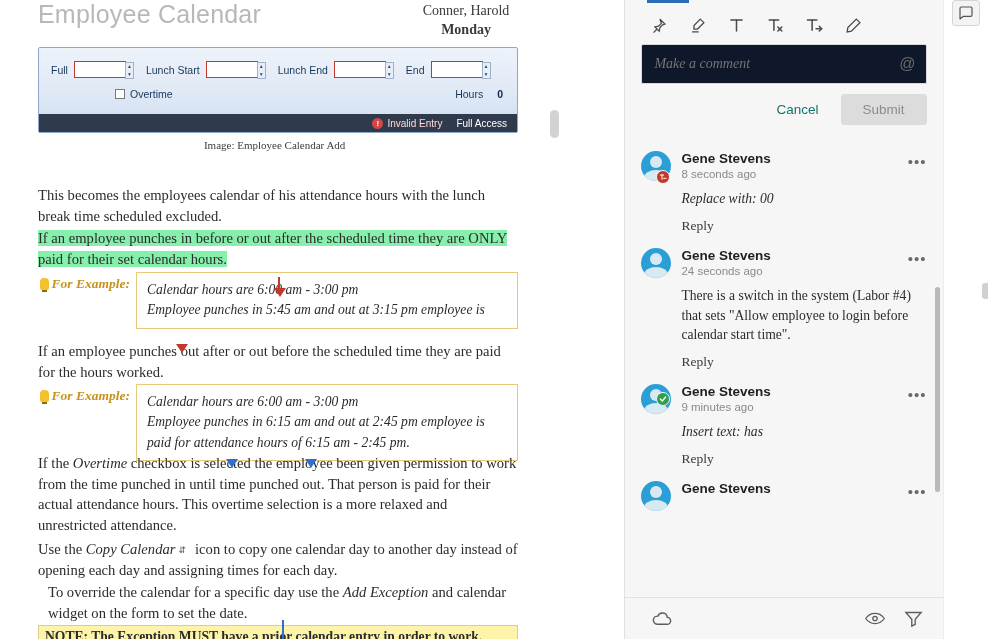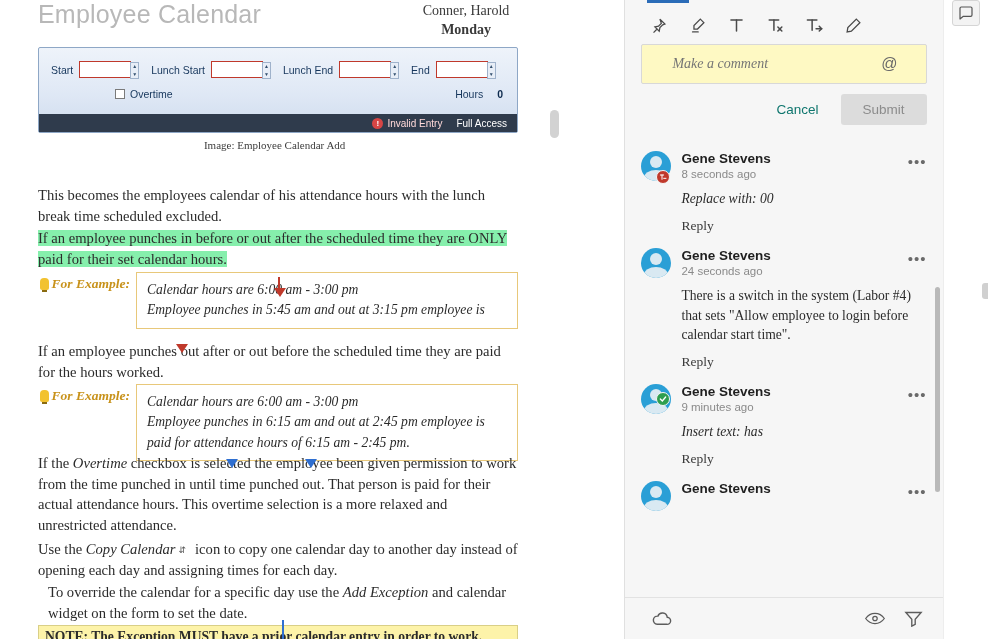--- a/index.html
+++ b/index.html
@@ -247,26 +247,26 @@
   .tool-btn {
     width: 22px; height: 22px;
     display: flex; align-items: center; justify-content: center;
     color: #4a4a4a;
     cursor: pointer;
   }
   .tool-btn svg { display:block; }
 
   .comment-box {
     margin: 0 16px;
-    background: #fef9c3;
+    background: #0f172a;
     border: 1px solid #d8d8d8;
     border-radius: 2px;
     height: 40px;
     display: flex; align-items: center;
-    padding: 0 28px;
+    padding: 0 10px;
     position: relative;
   }
   .comment-box input {
     border: none; outline: none;
     font-family: "Liberation Serif", serif;
     font-style: italic;
     font-size: 14px;
     color: #8a8a8a;
     flex: 1;
     background: transparent;
@@ -433,21 +433,21 @@
 
     <div class="doc-title">Employee Calendar</div>
 
     <div class="doc-header-right">
       <div class="hdr1">Conner, Harold</div>
       <div class="hdr2">Monday</div>
     </div>
 
     <div class="figure">
       <div class="fig-row">
-        <span class="fld-label">Start</span>
+        <span class="fld-label">Full</span>
         <span class="fld">
             <span class="spin">
               <span>▲</span>
               <span>▼</span>
             </span>
           </span>
         <span style="width:8px"></span>
         <span class="fld-label">Lunch Start</span>
         <span class="fld">
             <span class="spin">

